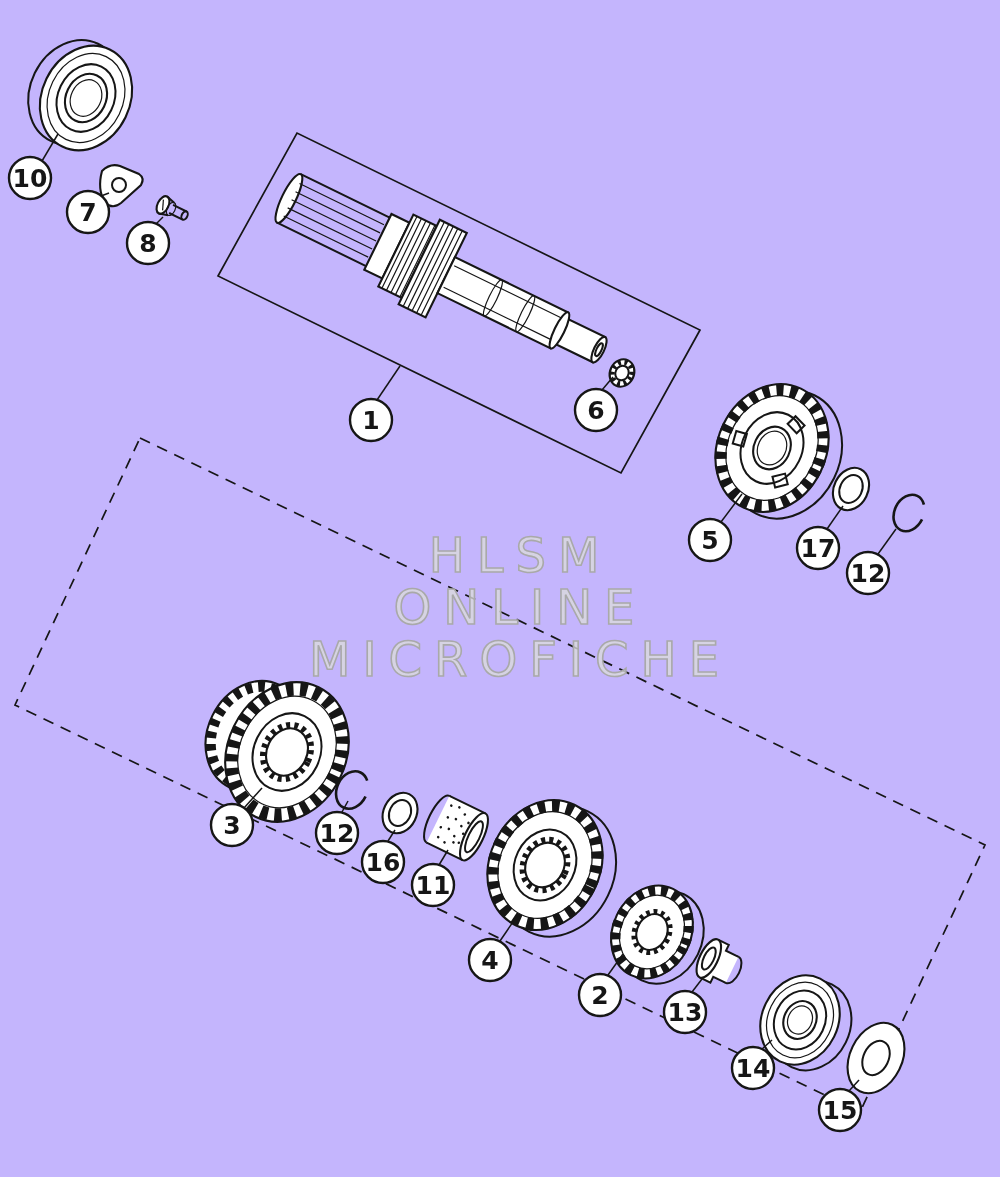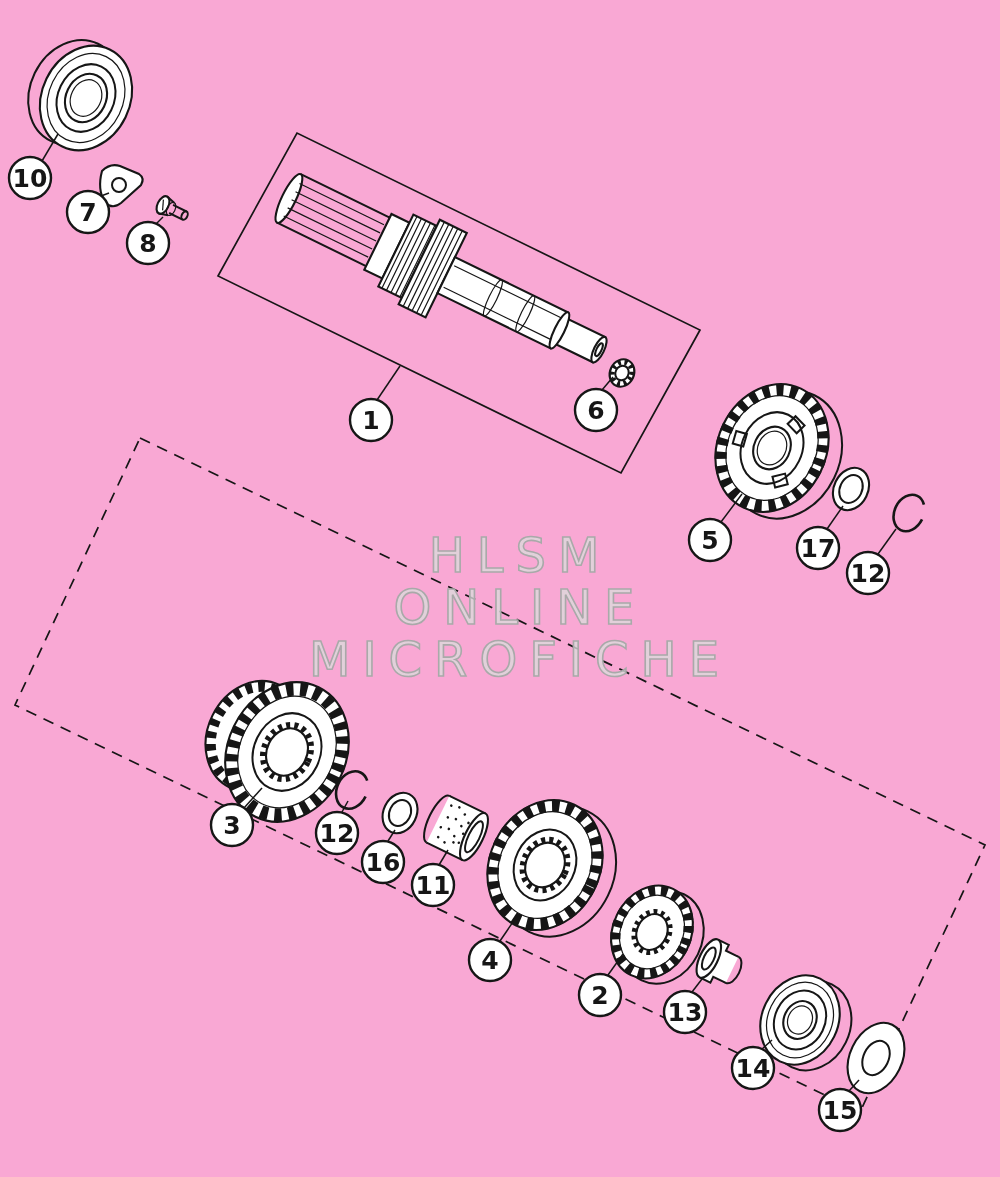--- a/index.html
+++ b/index.html
@@ -1,16 +1,16 @@
 <!DOCTYPE html>
 <html><head>
 <meta charset="utf-8">
 <style>
   html,body{margin:0;padding:0;background:#ffffff;}
-  .canvas{position:relative;width:1000px;height:1177px;background:#f9a8d4;overflow:hidden;}
+  .canvas{position:relative;width:1000px;height:1177px;background:#c4b5fd;overflow:hidden;}
   svg{display:block;}
   .ln{fill:none;stroke:#161616;stroke-width:2;}
   .thin{stroke-width:1.2;}
   .fw{fill:#ffffff;stroke:#161616;stroke-width:2.1;}
   .teeth{fill:none;stroke:#161616;}
   .boxline{fill:none;stroke:#161616;stroke-width:1.7;}
   .dash{stroke-dasharray:11 8;}
   .callout circle{fill:#ffffff;stroke:#161616;stroke-width:2.4;}
   .callout line{stroke:#161616;stroke-width:1.5;}
   .callout text{font-family:"DejaVu Sans",sans-serif;font-size:25px;font-weight:bold;fill:#161616;text-anchor:middle;}

